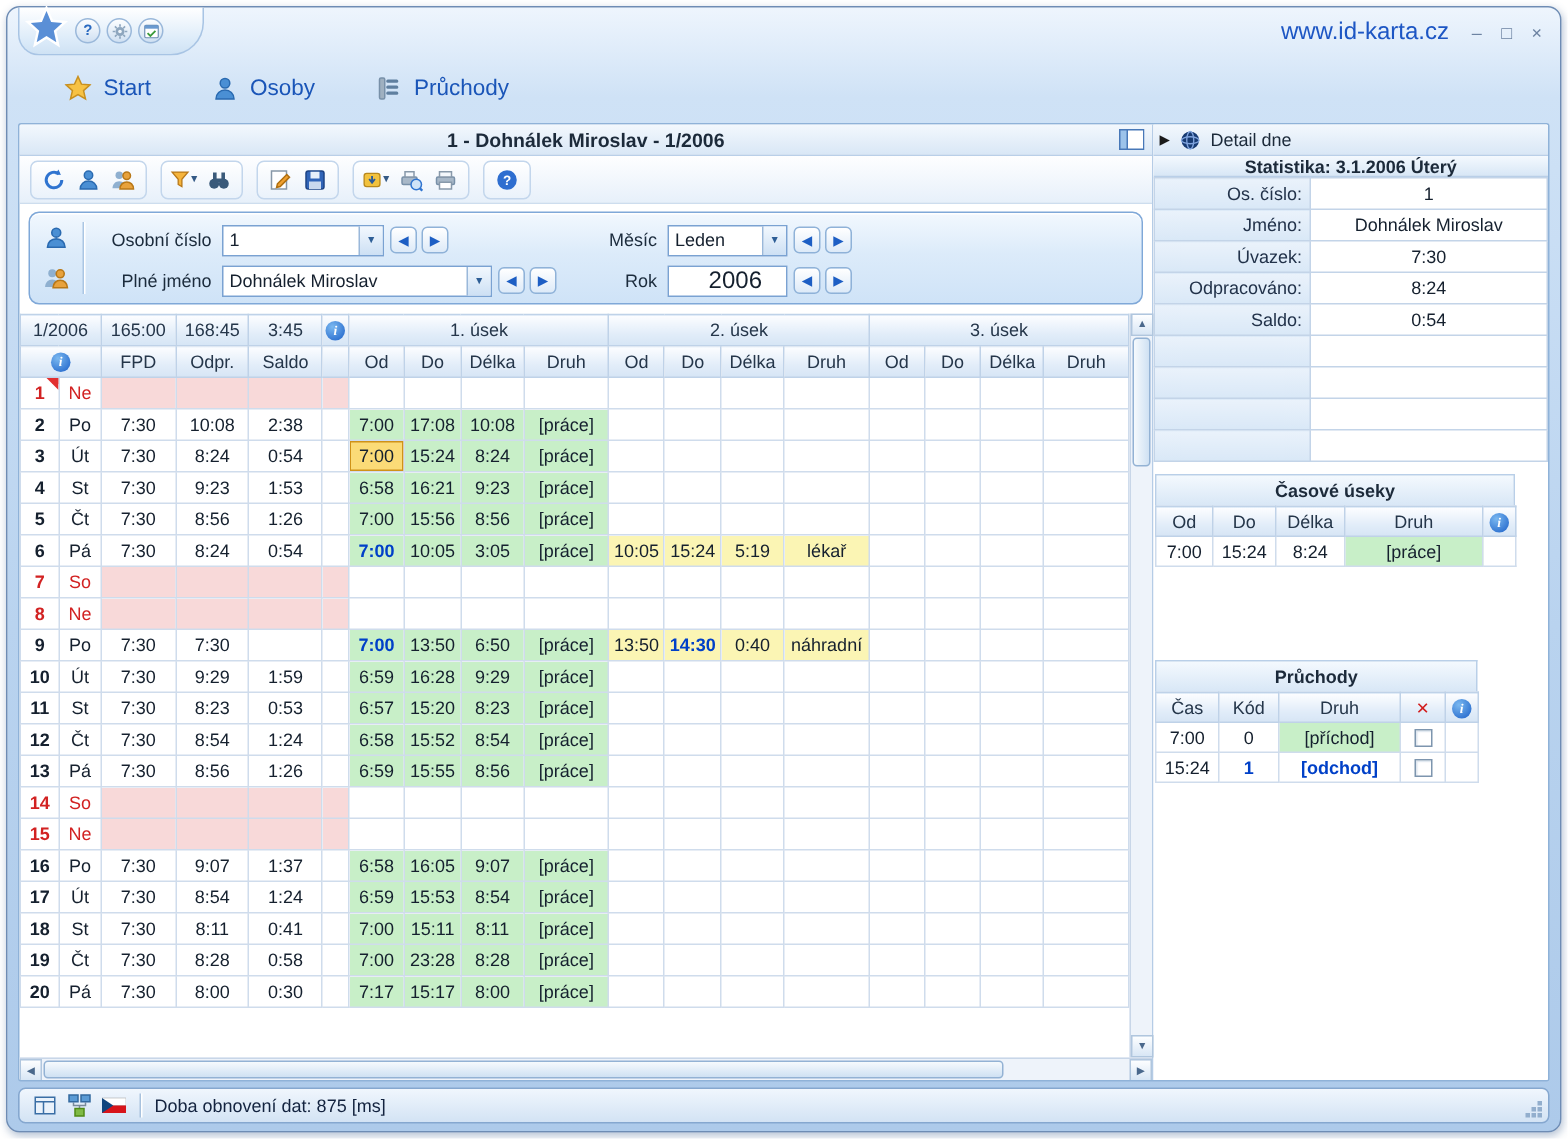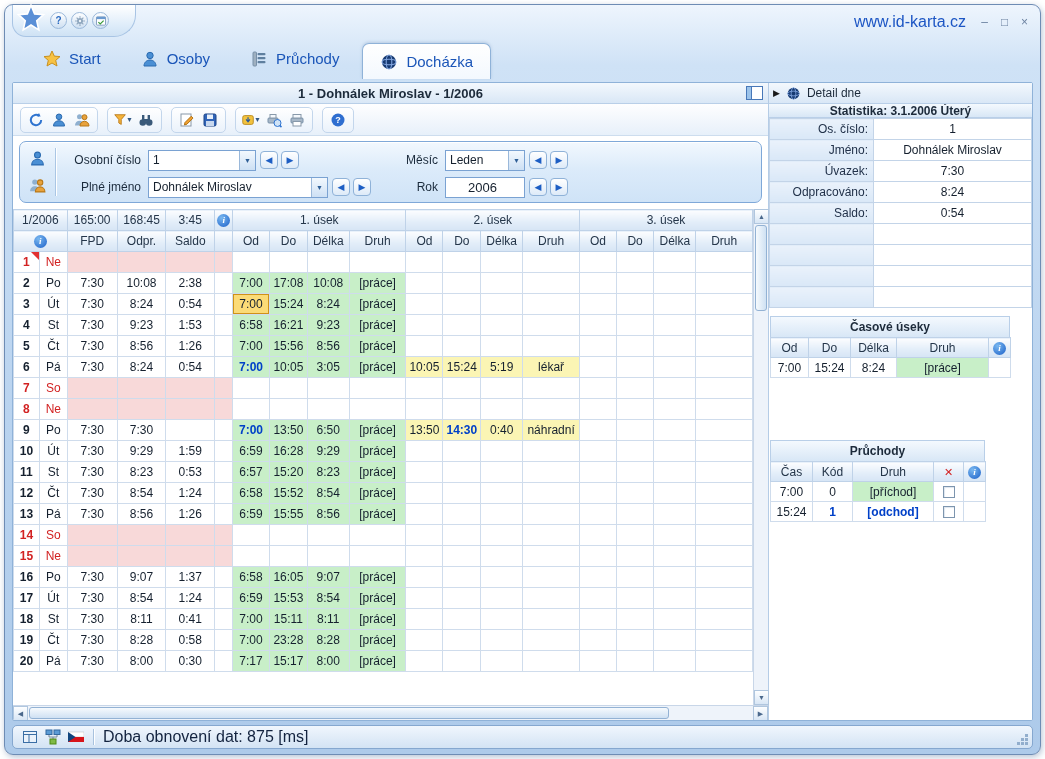--- a/index.html
+++ b/index.html
@@ -47,21 +47,21 @@
 .f-row{position:absolute;left:44px;display:flex;align-items:center;height:22px}
 .f-row.r1{top:7px}.f-row.r2{top:34px}
 .f-label{width:84px;text-align:right;padding-right:7px;font-size:12px;color:#1b2b3c}
 .f-label2{width:72px;text-align:right;padding-right:7px;font-size:12px;color:#1b2b3c}
 .f-row.r1 .f-label2{margin-left:74px}
 .f-row.r2 .f-label2{margin-left:2px}
 .combo{height:21px;background:#fff;border:1px solid #7aa2d2;display:flex;align-items:center;font-size:12px}
 .combo-val{flex:1;padding-left:4px;white-space:nowrap;overflow:hidden}
 .combo-btn{width:16px;height:100%;border-left:1px solid #9ab8da;background:linear-gradient(180deg,#f2f8fe,#cde0f4);display:flex;align-items:center;justify-content:center;font-size:7px;color:#2d5e96}
 .w108{width:108px}.w180{width:180px}
-.rok-box{width:80px;height:21px;background:#fff;border:1px solid #7aa2d2;font-size:13px;display:flex;align-items:center;justify-content:flex-end;padding-right:27px}
+.rok-box{width:80px;height:21px;background:#fff;border:1px solid #7aa2d2;font-size:16px;display:flex;align-items:flex-end;justify-content:flex-end;padding-right:16px}
 .navs{display:flex;gap:3px;margin-left:4px}
 .navbtn{width:18px;height:18px;border:1px solid #8fb2d8;border-radius:4px;background:linear-gradient(180deg,#ffffff,#ddeaf8);color:#1d5ec4;font-size:9px;display:flex;align-items:center;justify-content:center;font-weight:bold}
 
 .table-zone{flex:1;display:flex;min-height:0}
 .table-wrap{flex:1;overflow:hidden}
 table.att{border-collapse:collapse;table-layout:fixed;font-size:12px}
 .att th,.att td{border:1px solid #cfdcec;height:21px;text-align:center;white-space:nowrap;overflow:hidden;padding:0 1px}
 .att thead th{background:linear-gradient(180deg,#fcfdff,#e2edf9 60%,#d6e5f5);font-weight:normal;color:#25364a;border-color:#bfd2e8}
 .att .b{font-weight:normal}
 tr.weekend td.wk{background:#f8d9d9}
@@ -97,21 +97,21 @@
 .mini td{height:20px;border:1px solid #cfdcec;text-align:center;background:#fff}
 .mini td.work{background:#c8efc8}
 .blue-b{color:#0040c8;font-weight:bold}
 .xico{color:#d21f1f;font-weight:bold;font-size:11px}
 .cb{display:inline-block;width:12px;height:12px;border:1px solid #7d95ae;background:#fff;box-shadow:inset 1px 1px 1px #dde5ee;vertical-align:middle}
 
 .statusbar{flex:none;height:24px;margin-top:4px;border:1px solid #85a7cf;border-radius:5px;background:linear-gradient(180deg,#f0f6fd,#d3e3f4);display:flex;align-items:center;position:relative}
 .sb-icons{display:flex;align-items:center;gap:7px;padding:0 9px;height:100%}
 .sb-icons svg{width:16px;height:16px}
 .ridge{width:1px;height:70%;background:#a8c2de;box-shadow:1px 0 0 #fff}
-.sb-text{padding-left:9px;font-size:16px;color:#13233f}
+.sb-text{padding-left:9px;font-size:12px;color:#13233f}
 .grip{position:absolute;right:4px;bottom:3px;width:13px;height:13px}
 .grip::before{content:"";position:absolute;right:0;bottom:0;width:3px;height:3px;background:#92aecd;box-shadow:-4px 0 #92aecd,0 -4px #92aecd,-8px 0 #92aecd,0 -8px #92aecd,-4px -4px #92aecd}
 </style>
 </head>
 <body>
 
 <div class="window">
 
   <div class="titlebar">
     <div class="logo-pill">
@@ -159,28 +159,20 @@
       <span>Osoby</span>
     </div>
     <div class="tab">
       <svg class="tab-ico" viewBox="0 0 18 18">
           <rect x="3" y="2" width="3.5" height="14" rx="1" fill="#9fb0c0" stroke="#7890a8"></rect>
           <rect x="7.5" y="3" width="8" height="2.2" rx="1" fill="#5f7f9f"></rect>
           <rect x="7.5" y="7" width="8" height="2.2" rx="1" fill="#5f7f9f"></rect>
           <rect x="7.5" y="11" width="8" height="2.2" rx="1" fill="#5f7f9f"></rect>
         </svg>
       <span>Průchody</span>
-    </div>
-    <div class="tab active">
-      <svg class="tab-ico" viewBox="0 0 18 18">
-          <circle cx="9" cy="9" r="7" fill="#173a72"></circle>
-          <ellipse cx="9" cy="9" rx="7" ry="2.8" fill="none" stroke="#7fa3dd" stroke-width="1.1"></ellipse>
-          <ellipse cx="9" cy="9" rx="2.8" ry="7" fill="none" stroke="#7fa3dd" stroke-width="1.1"></ellipse>
-        </svg>
-      <span>Docházka</span>
     </div>
   </div>
 
   <div class="inner">
 
     <div class="main-panel">
       <div class="mp-header">
         <span class="mp-title">1 - Dohnálek  Miroslav - 1/2006</span>
         <svg class="toggle-ico" viewBox="0 0 17 14">
             <rect x="0.5" y="0.5" width="16" height="13" fill="#ffffff" stroke="#4878b8"></rect>

